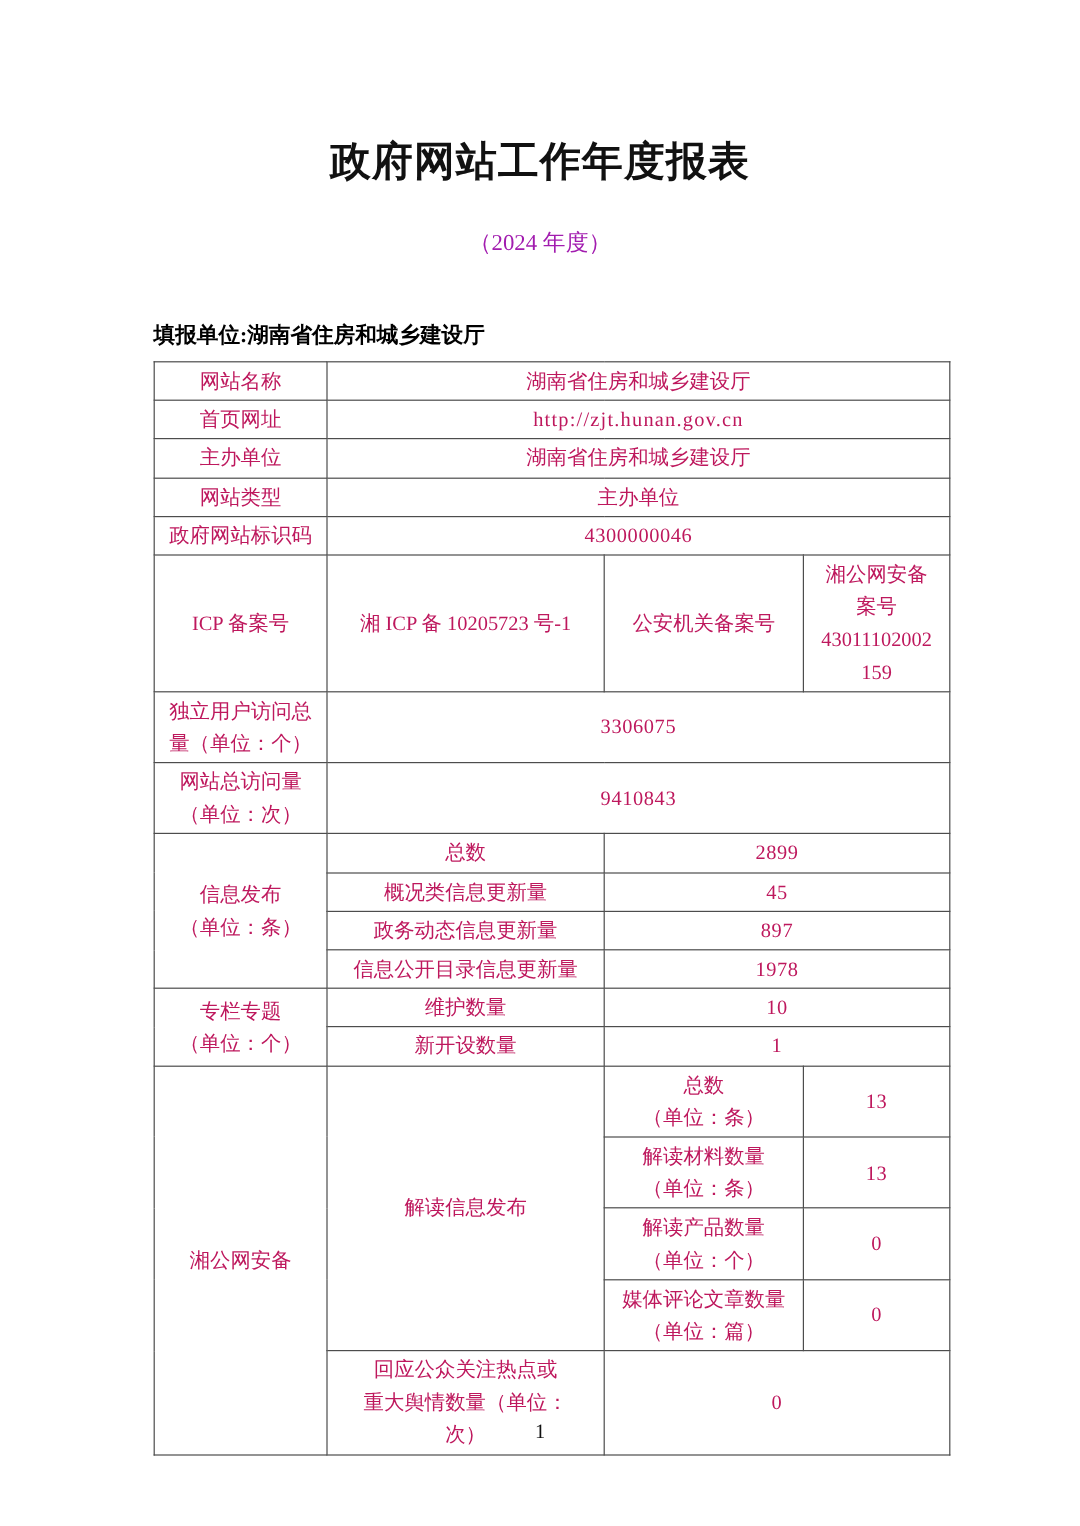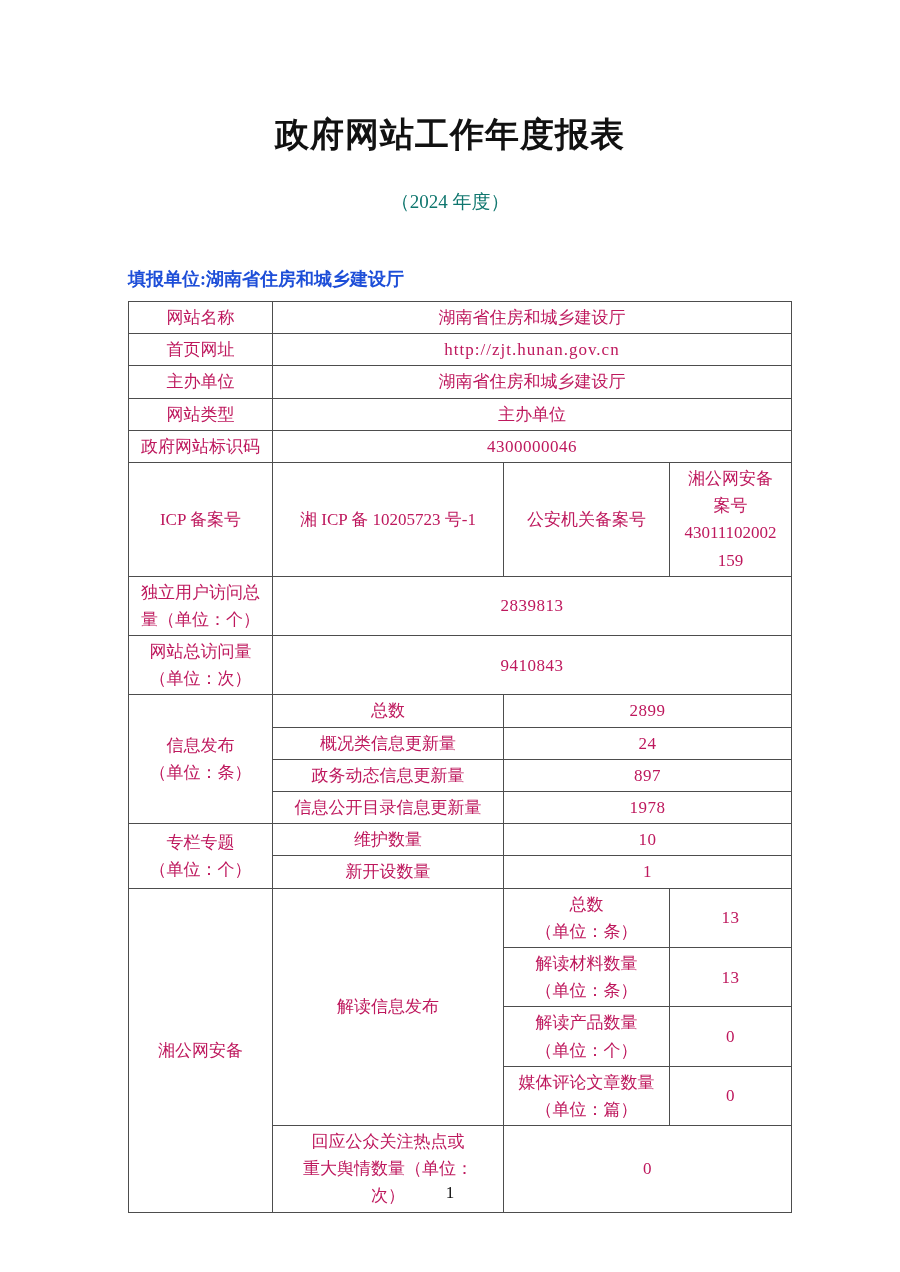--- a/index.html
+++ b/index.html
@@ -26,29 +26,29 @@
     letter-spacing: 1px;
     color: #111111;
   }
   .doc-subtitle {
     position: absolute;
     top: 189px;
     left: 0;
     width: 900px;
     text-align: center;
     font-size: 19px;
-    color: #0f766e;
+    color: #a21caf;
   }
   .unit-line {
     position: absolute;
     top: 267px;
     left: 128px;
     font-size: 18px;
     font-weight: bold;
-    color: #1d4ed8;
+    color: #000000;
   }
   table.report {
     position: absolute;
     top: 301px;
     left: 128px;
     width: 663px;
     border-collapse: collapse;
     table-layout: fixed;
   }
   table.report td {
@@ -115,36 +115,36 @@
         <td>湘 ICP 备 10205723 号-1</td>
         <td>公安机关备案号</td>
         <td>湘公网安备
 案号
 43011102002
 159</td>
       </tr>
       <tr style="height:57px">
         <td>独立用户访问总
 量（单位：个）</td>
-        <td colspan="3" class="num-cell">2839813</td>
+        <td colspan="3" class="num-cell">3306075</td>
       </tr>
       <tr style="height:57px">
         <td>网站总访问量
 （单位：次）</td>
         <td colspan="3" class="num-cell">9410843</td>
       </tr>
       <tr style="height:29px">
         <td rowspan="4">信息发布
 （单位：条）</td>
         <td>总数</td>
         <td colspan="2" class="num-cell">2899</td>
       </tr>
       <tr style="height:31px">
         <td>概况类信息更新量</td>
-        <td colspan="2" class="num-cell">24</td>
+        <td colspan="2" class="num-cell">45</td>
       </tr>
       <tr style="height:31px">
         <td>政务动态信息更新量</td>
         <td colspan="2" class="num-cell">897</td>
       </tr>
       <tr style="height:31px">
         <td>信息公开目录信息更新量</td>
         <td colspan="2" class="num-cell">1978</td>
       </tr>
       <tr style="height:31px">

